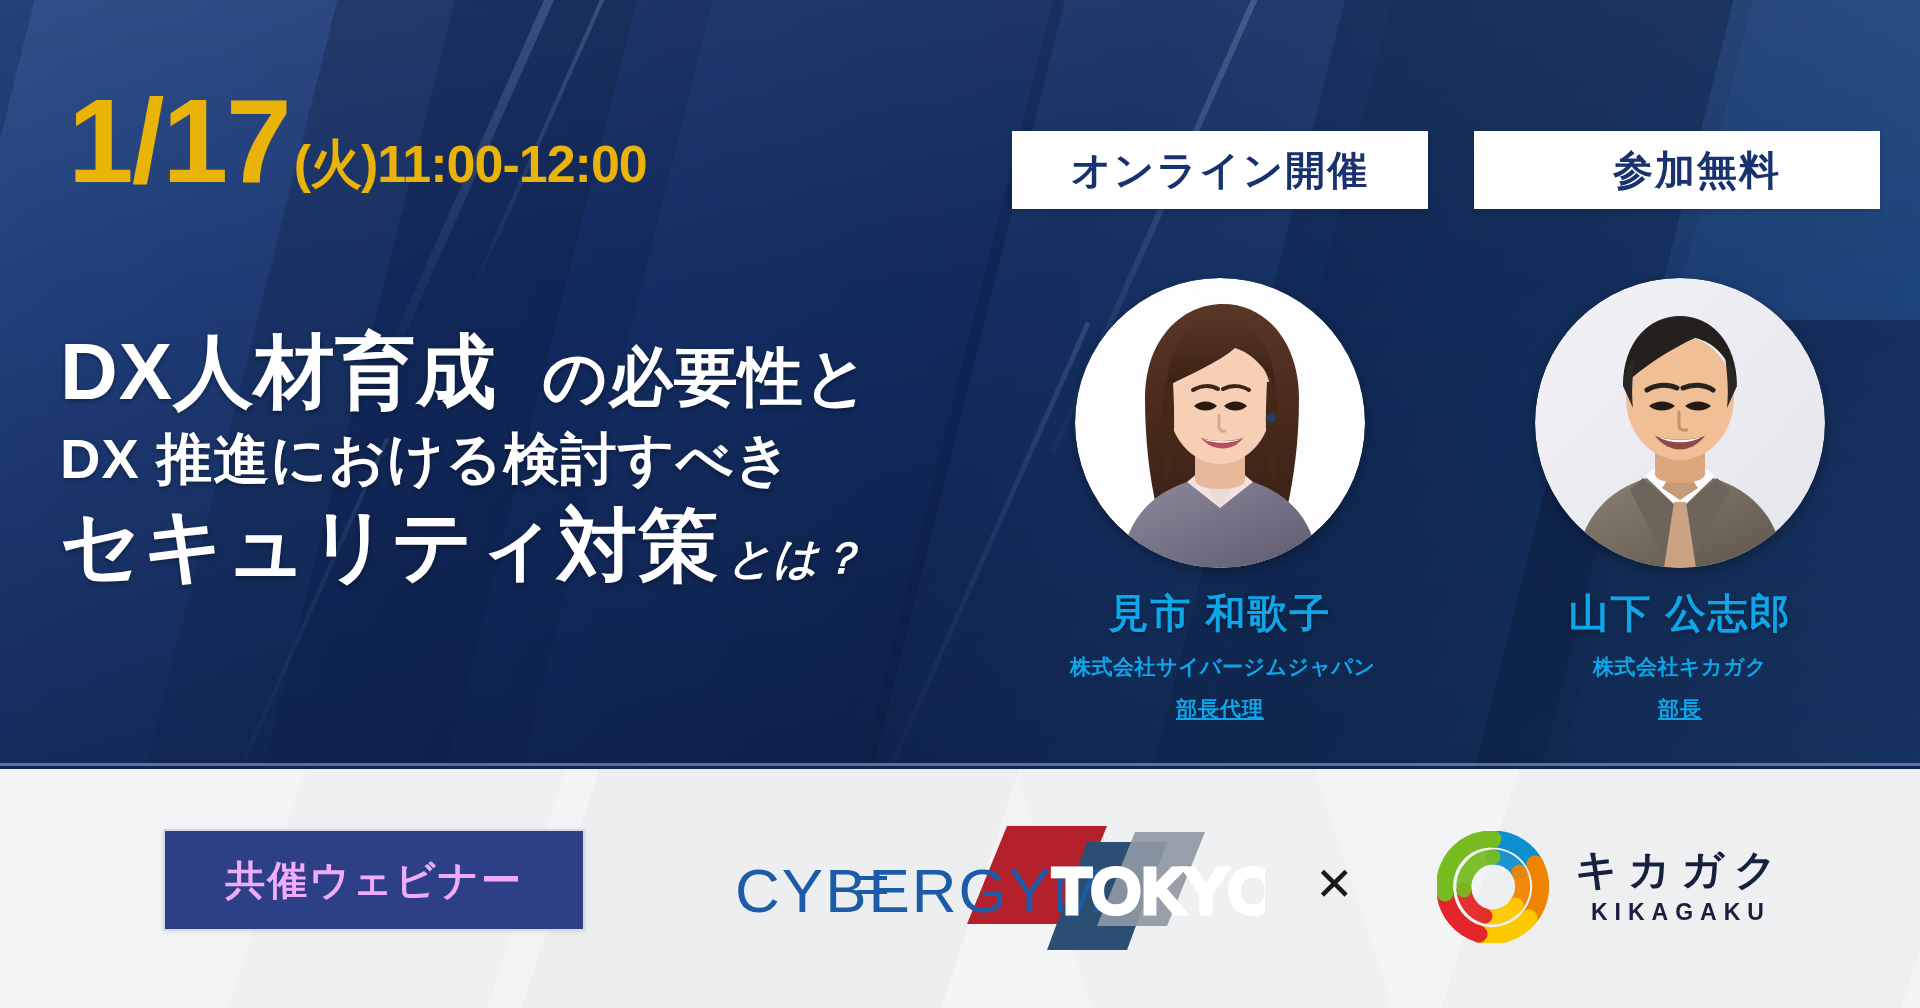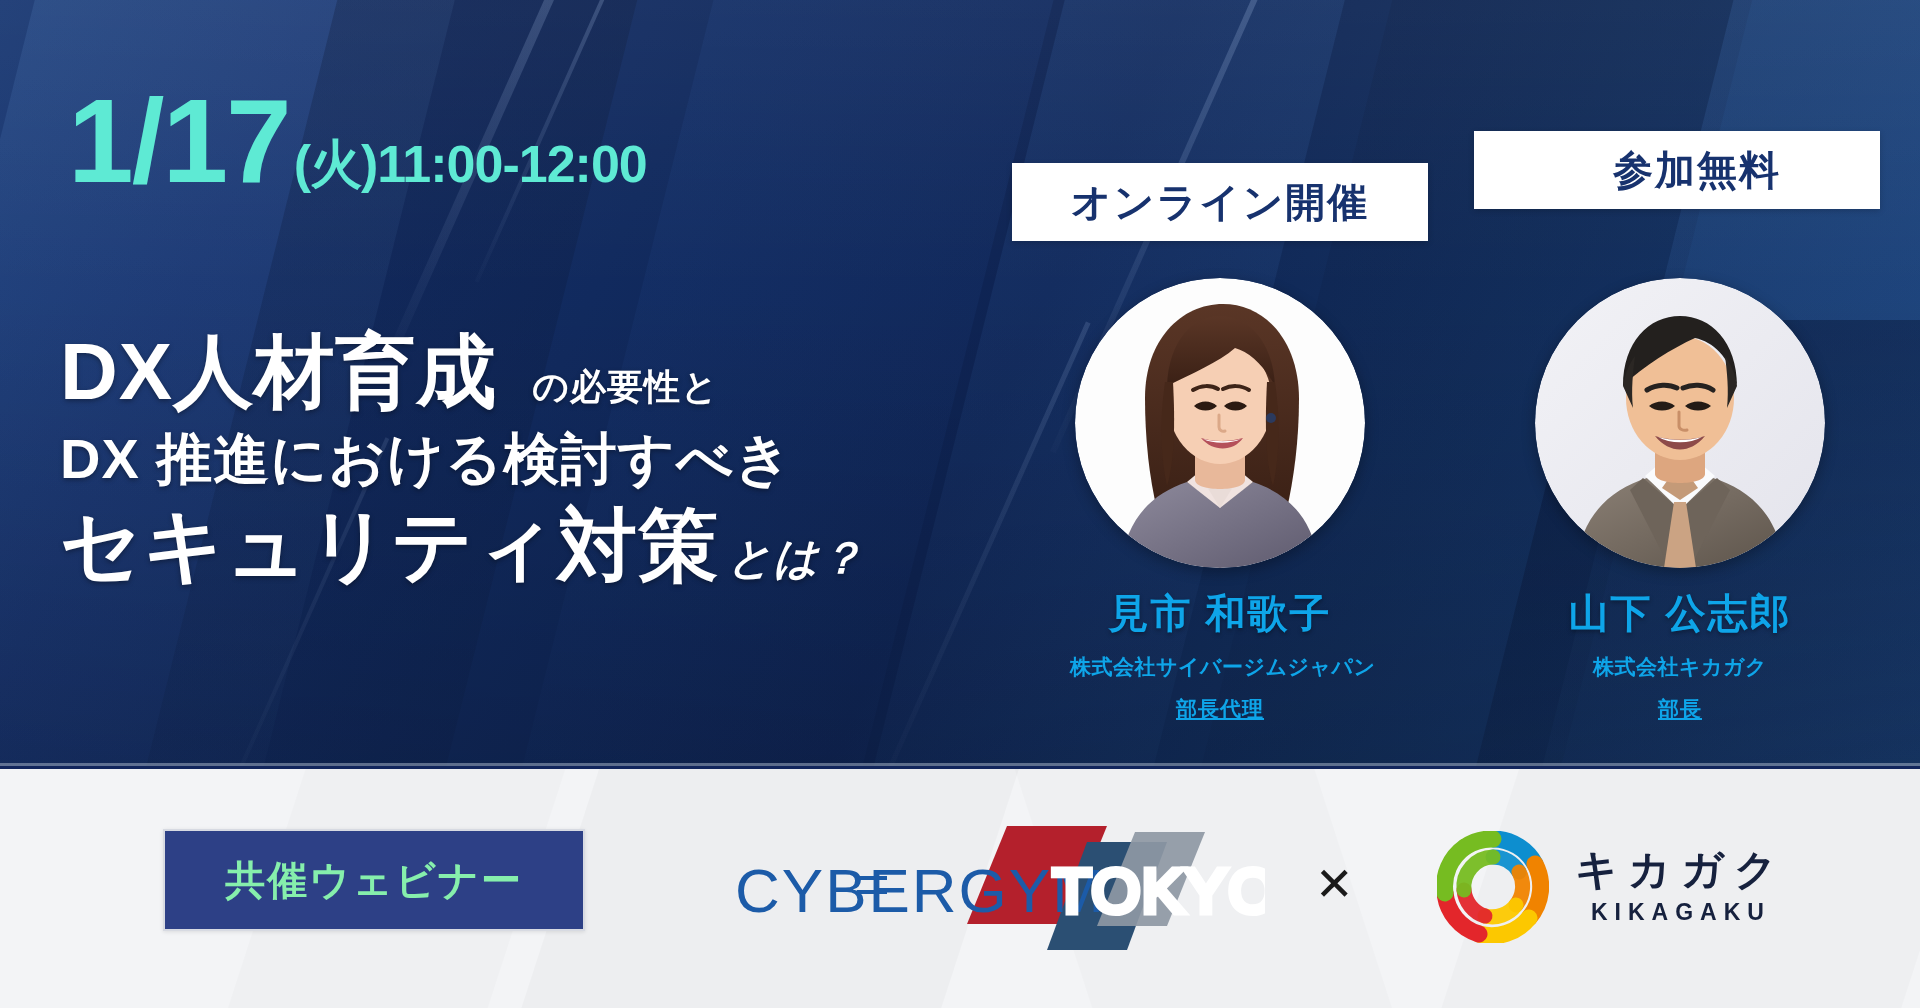--- a/index.html
+++ b/index.html
@@ -60,21 +60,21 @@
     position:absolute;left:0;bottom:0;width:1920px;height:3px;
     background:rgba(190,205,232,.55);
   }
 
   
   .date-row{
     position:absolute;
     left:68px; top:82px;
     display:flex;
     align-items:baseline;
-    color:#5eead4;
+    color:#eab308;
     white-space:nowrap;
     z-index:6;
   }
   .date-big{
     font-size:118px;
     font-weight:700;
     line-height:1;
     letter-spacing:-2px;
     font-family:"Liberation Sans","DejaVu Sans",sans-serif;
   }
@@ -93,36 +93,36 @@
     background:#ffffff;
     border:3px solid #ffffff;
     box-shadow:0 2px 6px rgba(0,0,0,.18);
     color:#17326e;
     font-weight:700;
     display:flex;
     align-items:center;
     justify-content:center;
     letter-spacing:2px;
   }
-  .pill-online{ left:1012px; top:131px; width:410px; height:72px; font-size:40px;margin-top:32px; }
+  .pill-online{ left:1012px; top:131px; width:410px; height:72px; font-size:40px; }
   .pill-free  { left:1474px; top:131px; width:360px; height:72px; font-size:40px;padding-left:40px; }
 
   
   .headline{
     position:absolute;
     left:60px; top:330px;
     z-index:6;
     color:#ffffff;
     text-shadow:0 2px 5px rgba(0,0,0,.35);
   }
   .hl-line{ display:flex; align-items:baseline; white-space:nowrap; line-height:1.06; }
   .hl1{ margin-bottom:14px;gap:35px; }
   .hl2{ margin-bottom:16px; }
   .hl-strong{ font-size:80px; font-weight:700; letter-spacing:1px; }
-  .hl-small { font-size:36px; font-weight:700; letter-spacing:1px; }
+  .hl-small { font-size:64px; font-weight:700; letter-spacing:1px; margin-left:10px; }
   .hl-mid   { font-size:56px; font-weight:700; letter-spacing:1px; }
   .hl-tail  { font-size:44px; font-weight:700; letter-spacing:1px; margin-left:8px;font-style:italic; }
 
   
   .speaker{
     position:absolute;
     z-index:6;
     width:300px;
     text-align:center;
     color:#0ea5e9;
@@ -178,21 +178,21 @@
   .ff3{left:1060px;top:-120px;width:300px;height:520px;background:rgba(0,0,0,.014);transform:skewX(18deg);}
   .ff4{left:1480px;top:-160px;width:460px;height:560px;background:rgba(0,0,0,.018);transform:skewX(-18deg);}
 
   .cohost-badge{
     position:absolute;
     left:163px; top:829px;
     width:418px; height:98px;
     background:#2d4086;
     border:2px solid #d7dae2;
     display:flex;align-items:center;justify-content:center;
-    color:#86efac;
+    color:#f0abfc;
     font-size:40px;
     font-weight:700;
     letter-spacing:2px;
     z-index:5;
     box-shadow:0 1px 4px rgba(0,0,0,.10);
   }
 
   
   .cg-logo{
     position:absolute;

